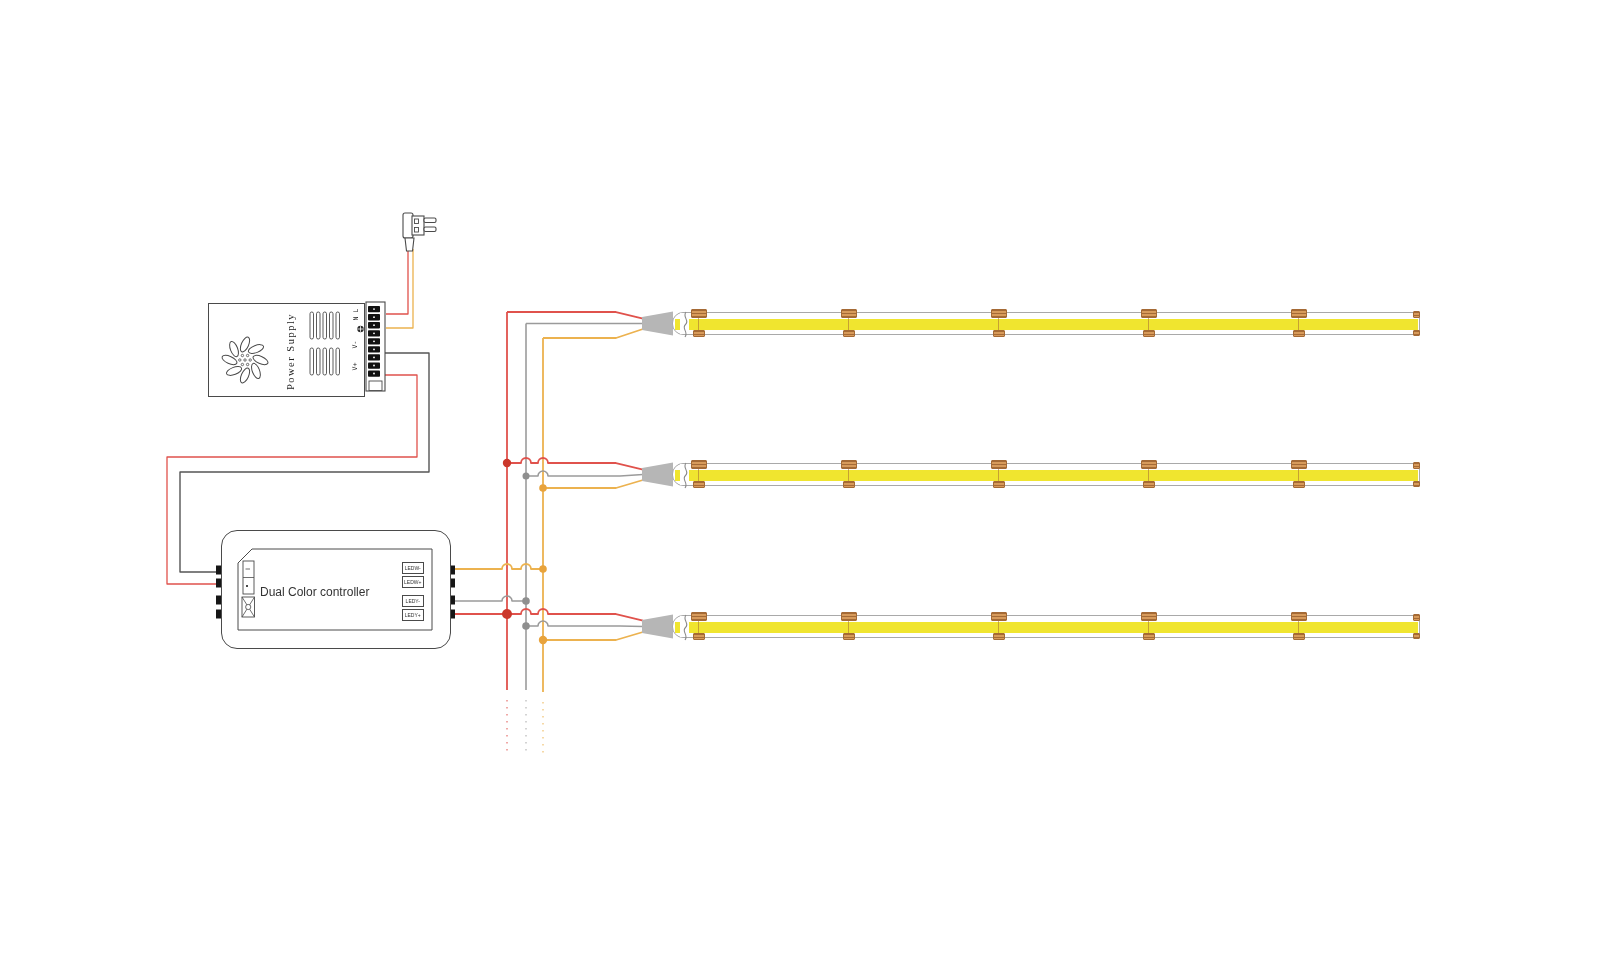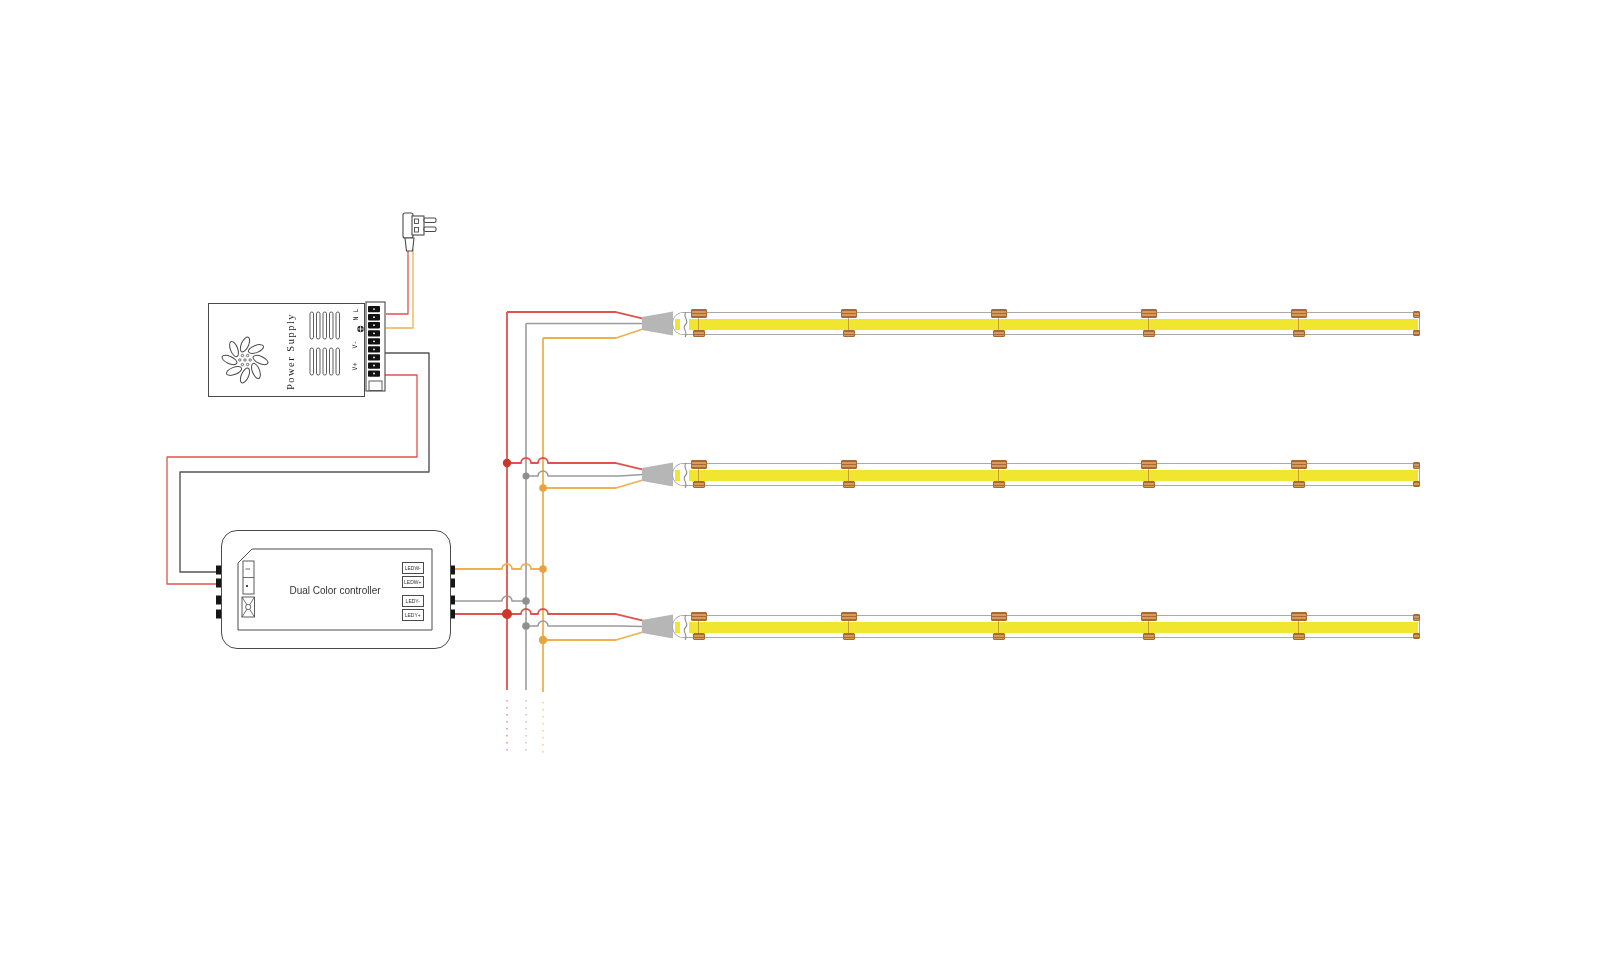--- a/index.html
+++ b/index.html
@@ -26,21 +26,21 @@
        box-sizing:border-box;background:#fff;}
   .psu-label{left:246px;top:345px;width:90px;height:13px;transform:rotate(-90deg);
              font-family:"Liberation Serif",serif;font-size:10.5px;letter-spacing:1.5px;
              color:#222;text-align:center;white-space:nowrap;}
   .tlabel{width:14px;height:9px;transform:rotate(-90deg);font-family:"DejaVu Sans Mono",monospace;
           font-size:6.5px;color:#222;text-align:center;line-height:9px;}
 
   
   .ctrl{left:221px;top:530px;width:230px;height:119px;border:1.3px solid var(--outline);
         border-radius:16px;box-sizing:border-box;background:#fff;}
-  .ctrl-label{left:260px;top:585px;width:150px;text-align:center;font-size:10px;color:#333;}
+  .ctrl-label{left:260px;top:585px;width:150px;font-size:12px;color:#333;}
   .outbox{left:402px;width:21.5px;height:12.5px;border:0.8px solid var(--outline);
           box-sizing:border-box;background:#fff;font-size:5px;line-height:11px;
           text-align:center;color:#333;letter-spacing:0;overflow:hidden;}
 
   
   .strip{position:absolute;inset:0;pointer-events:none;}
   .strip-body{position:absolute;left:672px;width:748px;height:23px;box-sizing:border-box;
               border:1px solid var(--strip-outline);border-radius:11px 0 0 11px;background:#fff;}
   .stripe{position:absolute;left:2px;right:1px;top:5.5px;height:11px;background:var(--strip-stripe);}
   .wave{position:absolute;left:7px;top:0;bottom:0;width:9px;background:#fff;}

